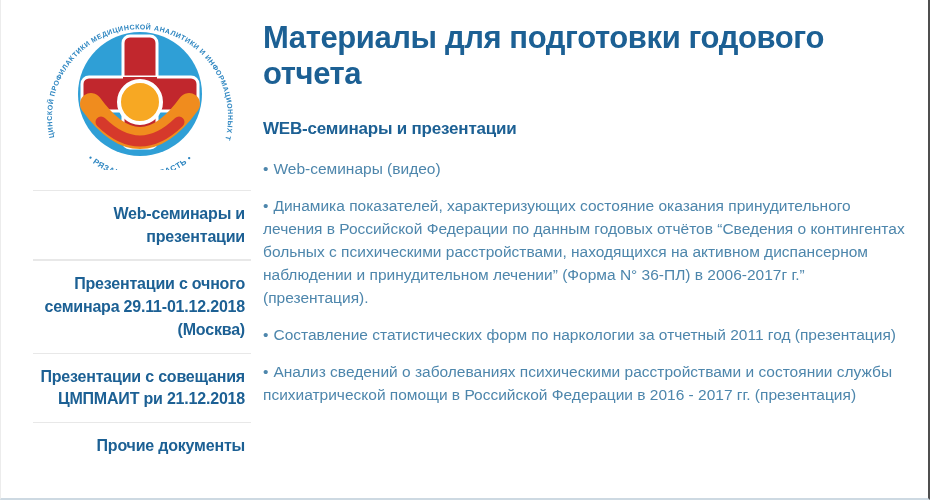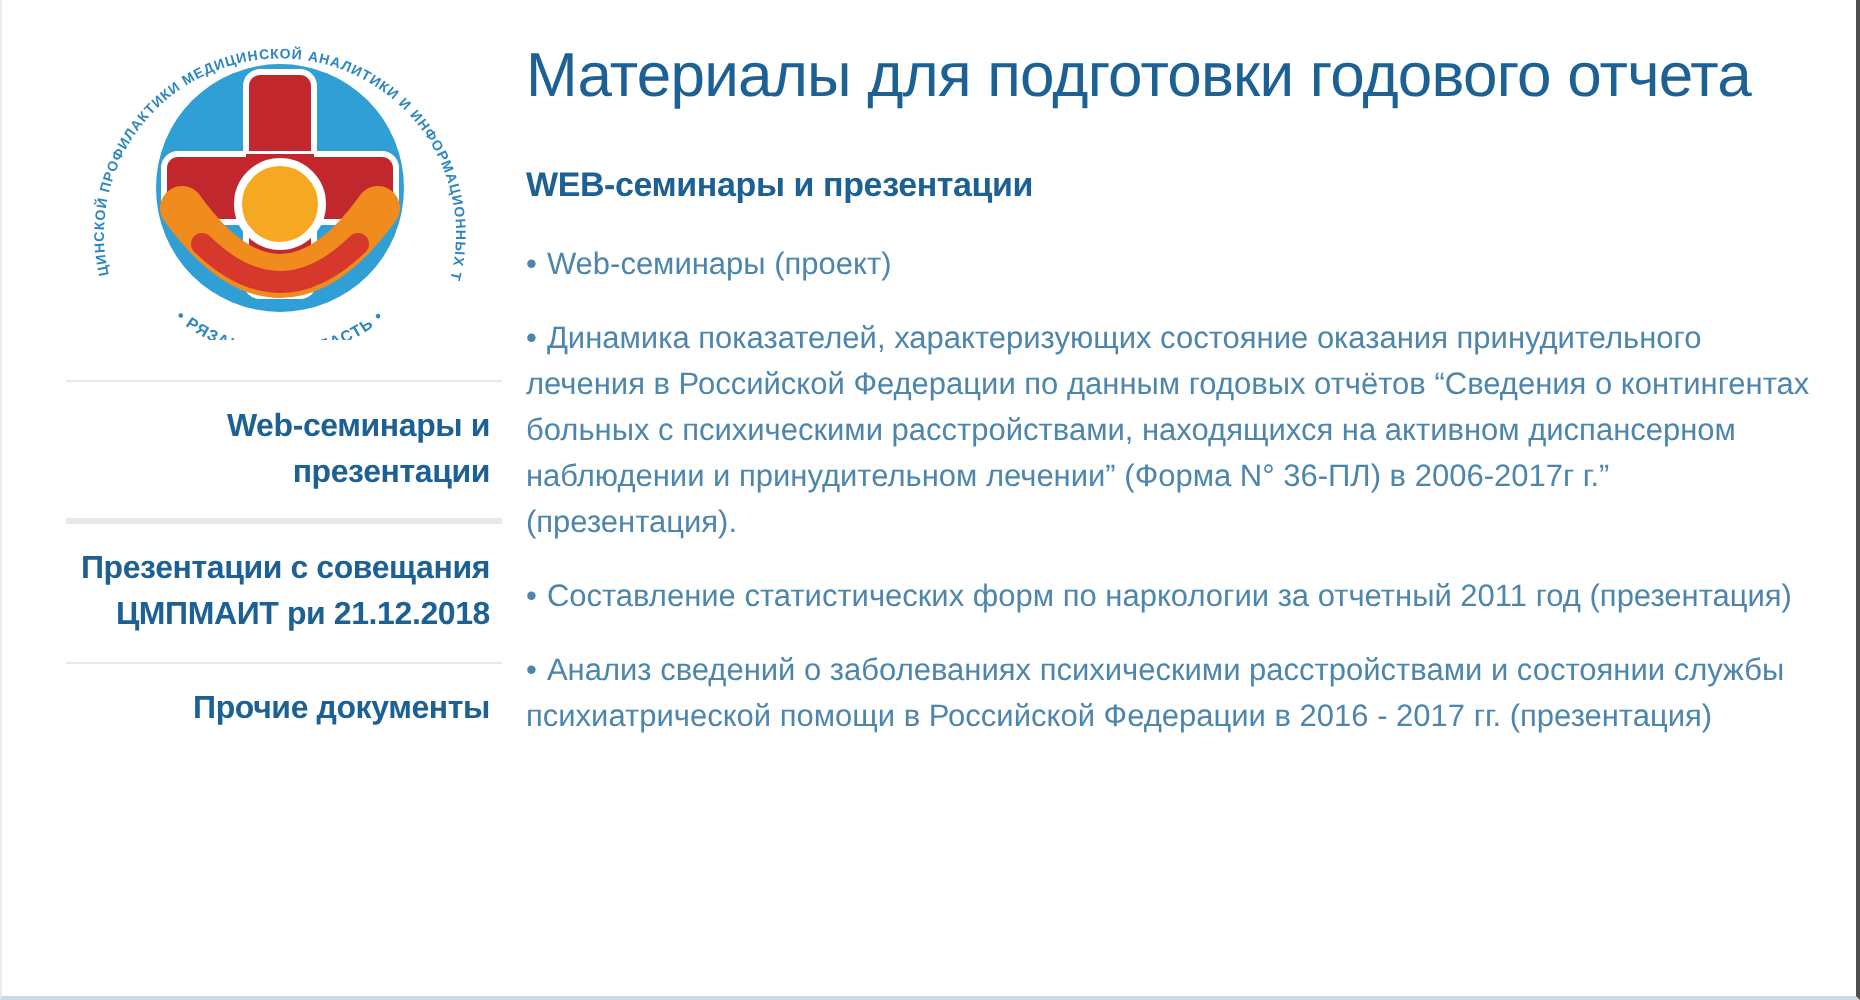--- a/index.html
+++ b/index.html
@@ -18,21 +18,21 @@
   .sep{border-top:1px solid #e8e8e8;margin-left:32px;}
   .side-item{
     display:block;text-align:right;text-decoration:none;
     padding:12px 6px 11px 38px;
     color:#1c6094;font-weight:bold;font-size:16px;line-height:1.42;
     letter-spacing:-0.2px;
   }
   
   .main{position:absolute;left:262px;top:12px;width:648px;}
   .page-title{
-    font-size:31px;font-weight:normal;color:#1c6094;margin:8px 0 0;
+    font-size:31px;font-weight:bold;color:#1c6094;margin:8px 0 0;
     letter-spacing:-0.4px;
   }
   .section-heading{
     font-size:17px;font-weight:bold;color:#1c6094;margin:27px 0 4px;
     letter-spacing:-0.2px;
   }
   .li{margin:14px 0;font-size:15.5px;line-height:1.48;color:#4d86ac;}
   .li:first-of-type{margin-top:19px;}
   .li .blt{margin-right:5px;}
   .li a{color:#4d86ac;text-decoration:none;}
@@ -73,34 +73,35 @@
           <textPath href="#arcBottom" startOffset="50%" text-anchor="middle">•  РЯЗАНСКАЯ ОБЛАСТЬ  •</textPath>
         </text>
       </svg>
     </div>
 
     <nav class="side-nav">
       <div class="sep"></div>
       <a href="#" class="side-item">Web-семинары и презентации</a>
       <div class="sep"></div>
       <div class="sep"></div>
+      <a href="#" class="side-item">Презентации с очного семинара 29.11-01.12.2018 (Москва)</a>
       <div class="sep"></div>
       <a href="#" class="side-item">Презентации с совещания ЦМПМАИТ ри 21.12.2018</a>
       <div class="sep"></div>
       <a href="#" class="side-item">Прочие документы</a>
 
     </nav>
   </div>
 
   <div class="main">
     <h1 class="page-title">Материалы для подготовки годового отчета</h1>
     <h2 class="section-heading">WEB-семинары и презентации</h2>
 
     <p class="li">
-      <span class="blt">•</span><a href="#">Web-семинары (проект)</a>
+      <span class="blt">•</span><a href="#">Web-семинары (видео)</a>
     </p>
     <p class="li">
       <span class="blt">•</span><a href="#">Динамика показателей, характеризующих состояние оказания принудительного лечения  в Российской Федерации по данным  годовых отчётов  “Сведения о контингентах больных с психическими расстройствами, находящихся на активном диспансерном наблюдении и принудительном лечении” (Форма N° 36-ПЛ) в 2006-2017г г.” (презентация).</a>
     </p>
     <p class="li">
       <span class="blt">•</span><a href="#">Составление статистических форм по наркологии за отчетный 2011 год (презентация)</a>
     </p>
     <p class="li">
       <span class="blt">•</span><a href="#">Анализ сведений о заболеваниях психическими расстройствами и состоянии службы психиатрической помощи в Российской Федерации в 2016 - 2017 гг. (презентация)</a>
     </p>

